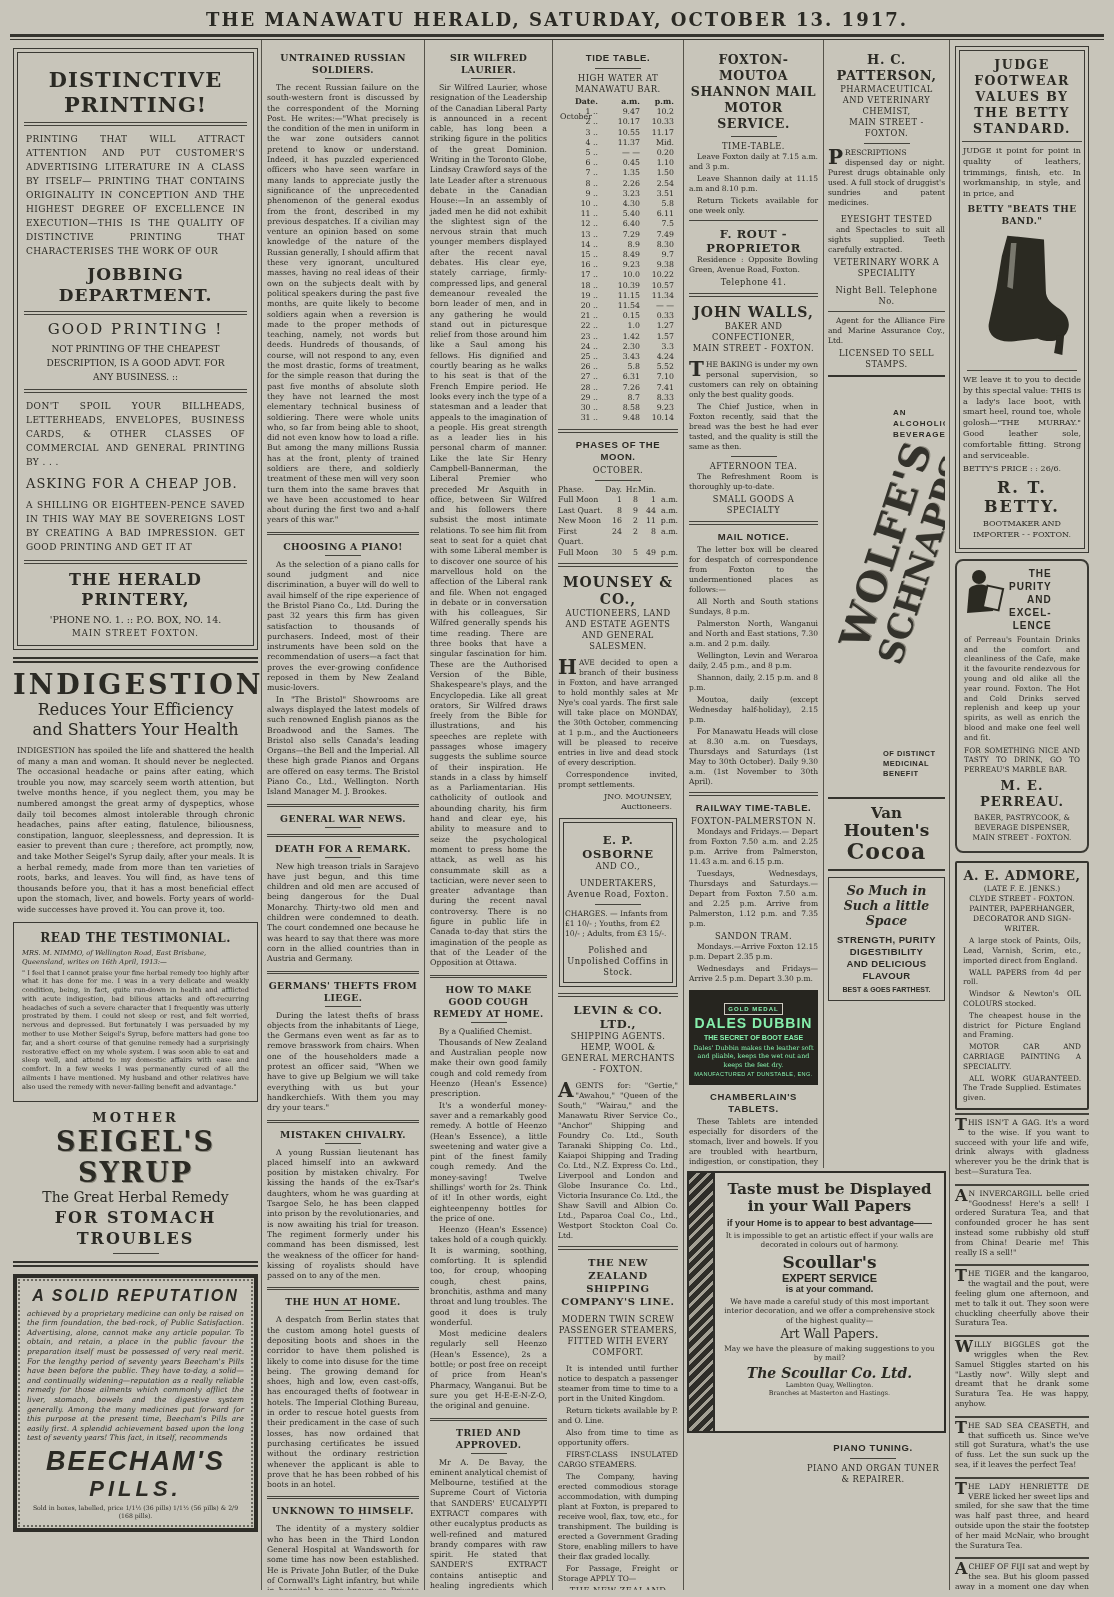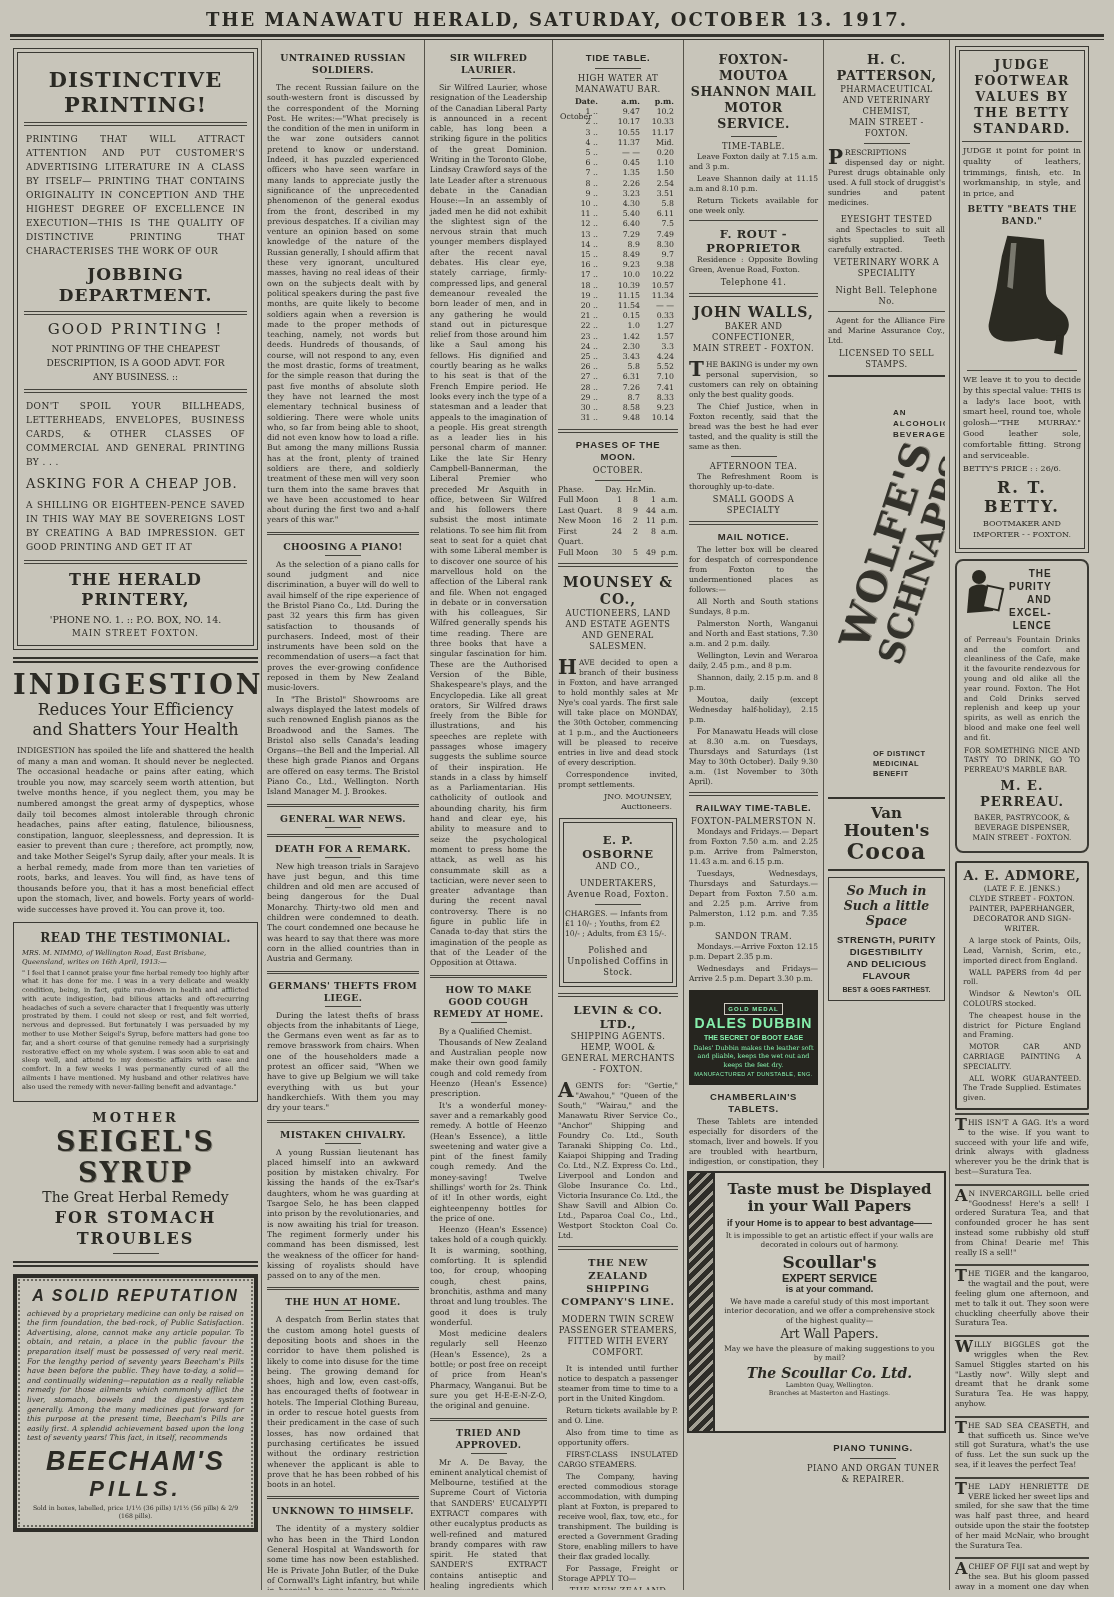--- a/index.html
+++ b/index.html
@@ -86,21 +86,21 @@
 .sc-exp2{font:bold 9px/11px "Liberation Sans",sans-serif}
 .sc-art{font:12px/15px "DejaVu Serif",serif;margin-top:2px}
 .sc-co{font:bold italic 14px/16px "DejaVu Serif",serif;margin-top:2px}
 .sc-addr,.sc-br{font-size:6.4px;line-height:8px}
 .grp-bot{display:flex}
 .piano{width:152px;margin-left:auto;padding:3px 6px;overflow:hidden}
 .wolfe{position:relative;height:418px;overflow:hidden;border-top:2px solid #35342e;margin-top:5px}
 .wolfe-top{position:absolute;right:0;top:30px;width:52px;font:bold 8px/11px "Liberation Sans",sans-serif;letter-spacing:1px}
 .wolfe-name{position:absolute;left:-48px;top:150px;width:210px;font:bold 40px/40px "DejaVu Serif",serif;letter-spacing:1px;transform:rotate(-72deg);color:#33322b;text-shadow:1px 1px 0 #8a877c}
 .wolfe-name2{position:absolute;left:-12px;top:168px;width:210px;font:bold 34px/36px "DejaVu Serif",serif;transform:rotate(-72deg);color:#33322b;text-shadow:1px 1px 0 #8a877c}
-.wolfe-bot{position:absolute;right:12px;bottom:14px;width:60px;font:bold 7.5px/10px "Liberation Sans",sans-serif;letter-spacing:.5px}
+.wolfe-bot{position:absolute;right:2px;bottom:14px;width:60px;font:bold 7.5px/10px "Liberation Sans",sans-serif;letter-spacing:.5px}
 .vh{text-align:center;border-top:2px solid #35342e;border-bottom:2px solid #35342e;padding:6px 0;margin-top:4px}
 .vh1{font:bold 15px/16px "DejaVu Serif",serif}
 .vh2{font:bold 17px/18px "DejaVu Serif",serif}
 .vh3{font:bold 22px/24px "DejaVu Serif",serif;letter-spacing:1px}
 .somuch{text-align:center;border:1px solid #3a3933;margin-top:6px;padding:5px 2px}
 .sm1{font:bold italic 12.5px/15px "DejaVu Serif",serif}
 .sm2{font:bold 9.5px/12px "Liberation Sans",sans-serif;letter-spacing:.4px}
 .sm3{font:bold 7px/10px "Liberation Sans",sans-serif;margin-top:3px}
 .dales{background:#26251f;color:#86efac;padding:6px 4px;text-align:center;margin-top:6px}
 .dales .badge{display:inline-block;border:1px solid #cfccc2;font:bold 6px/8px "Liberation Sans",sans-serif;padding:1px 3px;letter-spacing:1px}

